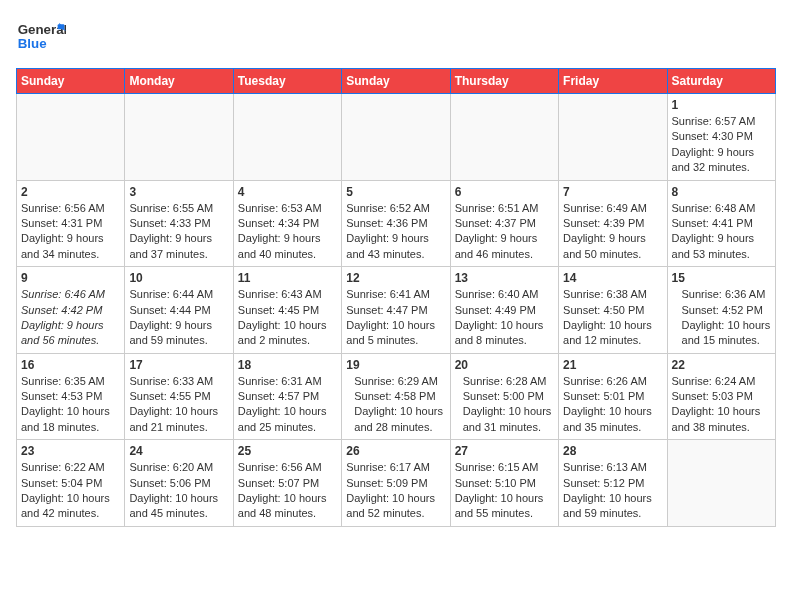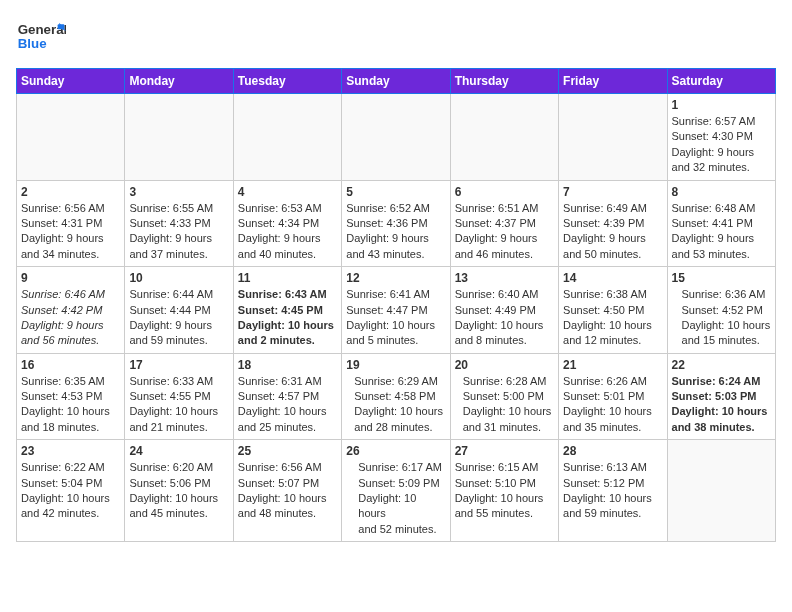--- a/index.html
+++ b/index.html
@@ -29,21 +29,21 @@
       font-size: 14px;
       color: #555;
       margin-top: 2px;
     }
     .calendar {
       width: 100%;
       border-collapse: collapse;
       margin-top: 8px;
     }
     .calendar th {
-      background: #6d28d9;
+      background: #ef4444;
       color: #fff;
       font-size: 12px;
       font-weight: bold;
       padding: 5px 4px;
       text-align: left;
       border: 1px solid #1a73e8;
     }
     .calendar td {
       border: 1px solid #ccc;
       vertical-align: top;
@@ -183,21 +183,21 @@
         </td>
         <td>
           <span class="day-number">10</span>
           <div class="day-info" style="white-space: pre-line;">Sunrise: 6:44 AM
 Sunset: 4:44 PM
 Daylight: 9 hours
 and 59 minutes.</div>
         </td>
         <td>
           <span class="day-number">11</span>
-          <div class="day-info" style="white-space: pre-line; font-weight: bold;">Sunrise: 6:43 AM
+          <div class="day-info" style="white-space: pre-line;">Sunrise: 6:43 AM
 Sunset: 4:45 PM
 Daylight: 10 hours
 and 2 minutes.</div>
         </td>
         <td>
           <span class="day-number">12</span>
           <div class="day-info" style="white-space: pre-line;">Sunrise: 6:41 AM
 Sunset: 4:47 PM
 Daylight: 10 hours
 and 5 minutes.</div>
@@ -262,21 +262,21 @@
         </td>
         <td>
           <span class="day-number">21</span>
           <div class="day-info" style="white-space: pre-line;">Sunrise: 6:26 AM
 Sunset: 5:01 PM
 Daylight: 10 hours
 and 35 minutes.</div>
         </td>
         <td>
           <span class="day-number">22</span>
-          <div class="day-info" style="white-space: pre-line; font-weight: bold;">Sunrise: 6:24 AM
+          <div class="day-info" style="white-space: pre-line;">Sunrise: 6:24 AM
 Sunset: 5:03 PM
 Daylight: 10 hours
 and 38 minutes.</div>
         </td>
       </tr>
       <tr>
         <td>
           <span class="day-number">23</span>
           <div class="day-info" style="white-space: pre-line;">Sunrise: 6:22 AM
 Sunset: 5:04 PM
@@ -292,21 +292,21 @@
         </td>
         <td>
           <span class="day-number">25</span>
           <div class="day-info" style="white-space: pre-line;">Sunrise: 6:56 AM
 Sunset: 5:07 PM
 Daylight: 10 hours
 and 48 minutes.</div>
         </td>
         <td>
           <span class="day-number">26</span>
-          <div class="day-info" style="white-space: pre-line; margin-left: 12px;">Sunrise: 6:17 AM
+          <div class="day-info" style="white-space: pre-line;">Sunrise: 6:17 AM
 Sunset: 5:09 PM
 Daylight: 10 hours
 and 52 minutes.</div>
         </td>
         <td>
           <span class="day-number">27</span>
           <div class="day-info" style="white-space: pre-line;">Sunrise: 6:15 AM
 Sunset: 5:10 PM
 Daylight: 10 hours
 and 55 minutes.</div>

